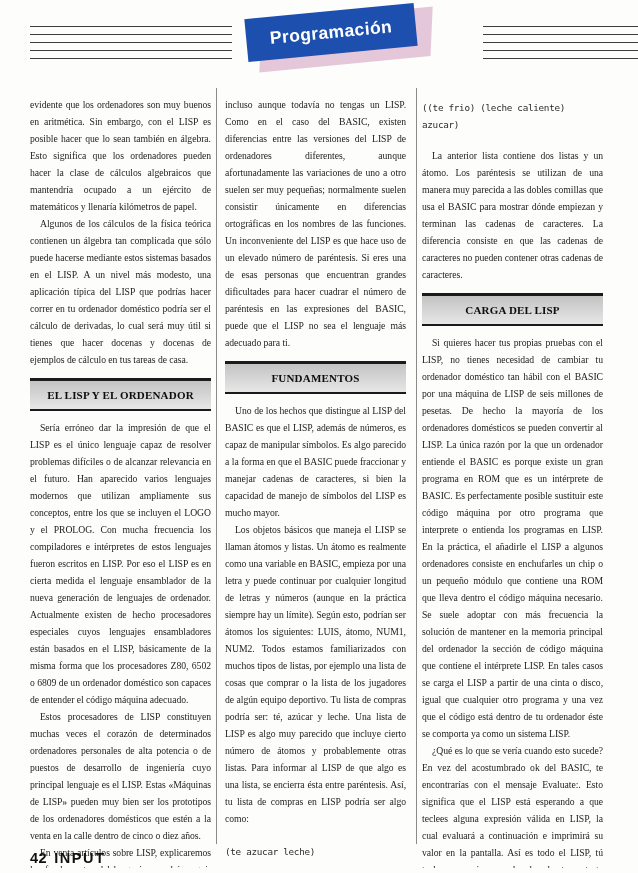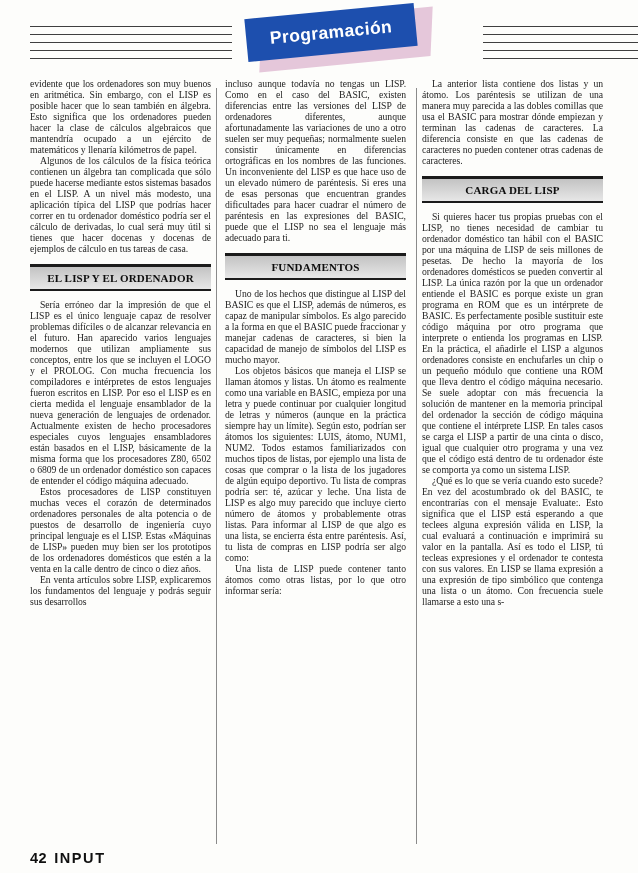--- a/index.html
+++ b/index.html
@@ -29,23 +29,23 @@
     display:flex;align-items:center;justify-content:center;
   }
   .banner-main span{
     color:#ffffff;
     font-family:"Liberation Sans", sans-serif;
     font-weight:bold;font-size:17.5px;letter-spacing:0.4px;
     white-space:nowrap;
   }
   
   .column{
-    position:absolute;top:78px;height:772px;width:181px;
+    position:absolute;top:96px;height:772px;width:181px;
     overflow:hidden;
-    font-size:9.7px;line-height:11px;color:#1d1d1d;
+    font-size:9.7px;line-height:17px;color:#1d1d1d;
     text-align:justify;
     hyphens:auto;-webkit-hyphens:auto;
     letter-spacing:-0.05px;
   }
   .col-0{left:30px;}
   .col-1{left:225px;}
   .col-2{left:422px;}
   .col-rule{position:absolute;top:88px;height:756px;width:1px;background:#8a8a8a;}
   .col-rule.r1{left:216px;}
   .col-rule.r2{left:416px;}
@@ -103,23 +103,25 @@
       <div class="section-heading">EL LISP Y EL ORDENADOR</div>
       <p class="body-para ind">Sería erróneo dar la impresión de que el LISP es el único lenguaje capaz de resolver problemas difíciles o de alcanzar relevancia en el futuro. Han aparecido varios lenguajes modernos que utilizan ampliamente sus conceptos, entre los que se incluyen el LOGO y el PROLOG. Con mucha frecuencia los compiladores e intérpretes de estos lenguajes fueron escritos en LISP. Por eso el LISP es en cierta medida el lenguaje ensamblador de la nueva generación de lenguajes de ordenador. Actualmente existen de hecho procesadores especiales cuyos lenguajes ensambladores están basados en el LISP, básicamente de la misma forma que los procesadores Z80, 6502 o 6809 de un ordenador doméstico son capaces de entender el código máquina adecuado.</p>
       <p class="body-para ind">Estos procesadores de LISP constituyen muchas veces el corazón de determinados ordenadores personales de alta potencia o de puestos de desarrollo de ingeniería cuyo principal lenguaje es el LISP. Estas «Máquinas de LISP» pueden muy bien ser los prototipos de los ordenadores domésticos que estén a la venta en la calle dentro de cinco o diez años.</p>
       <p class="body-para ind">En venta artículos sobre LISP, explicaremos los fundamentos del lenguaje y podrás seguir sus desarrollos</p>
     </div>
   <div class="column col-1">
       <p class="body-para">incluso aunque todavía no tengas un LISP. Como en el caso del BASIC, existen diferencias entre las versiones del LISP de ordenadores diferentes, aunque afortunadamente las variaciones de uno a otro suelen ser muy pequeñas; normalmente suelen consistir únicamente en diferencias ortográficas en los nombres de las funciones. Un inconveniente del LISP es que hace uso de un elevado número de paréntesis. Si eres una de esas personas que encuentran grandes dificultades para hacer cuadrar el número de paréntesis en las expresiones del BASIC, puede que el LISP no sea el lenguaje más adecuado para ti.</p>
       <div class="section-heading">FUNDAMENTOS</div>
       <p class="body-para ind">Uno de los hechos que distingue al LISP del BASIC es que el LISP, además de números, es capaz de manipular símbolos. Es algo parecido a la forma en que el BASIC puede fraccionar y manejar cadenas de caracteres, si bien la capacidad de manejo de símbolos del LISP es mucho mayor.</p>
       <p class="body-para ind">Los objetos básicos que maneja el LISP se llaman átomos y listas. Un átomo es realmente como una variable en BASIC, empieza por una letra y puede continuar por cualquier longitud de letras y números (aunque en la práctica siempre hay un límite). Según esto, podrían ser átomos los siguientes: LUIS, átomo, NUM1, NUM2. Todos estamos familiarizados con muchos tipos de listas, por ejemplo una lista de cosas que comprar o la lista de los jugadores de algún equipo deportivo. Tu lista de compras podría ser: té, azúcar y leche. Una lista de LISP es algo muy parecido que incluye cierto número de átomos y probablemente otras listas. Para informar al LISP de que algo es una lista, se encierra ésta entre paréntesis. Así, tu lista de compras en LISP podría ser algo como:</p>
+      <div class="code-line">(te azucar leche)</div>
       <p class="body-para ind">Una lista de LISP puede contener tanto átomos como otras listas, por lo que otro informar sería:</p>
     </div>
   <div class="column col-2">
+      <div class="code-line first">((te frio) (leche caliente) azucar)</div>
       <p class="body-para ind">La anterior lista contiene dos listas y un átomo. Los paréntesis se utilizan de una manera muy parecida a las dobles comillas que usa el BASIC para mostrar dónde empiezan y terminan las cadenas de caracteres. La diferencia consiste en que las cadenas de caracteres no pueden contener otras cadenas de caracteres.</p>
       <div class="section-heading">CARGA DEL LISP</div>
       <p class="body-para ind">Si quieres hacer tus propias pruebas con el LISP, no tienes necesidad de cambiar tu ordenador doméstico tan hábil con el BASIC por una máquina de LISP de seis millones de pesetas. De hecho la mayoría de los ordenadores domésticos se pueden convertir al LISP. La única razón por la que un ordenador entiende el BASIC es porque existe un gran programa en ROM que es un intérprete de BASIC. Es perfectamente posible sustituir este código máquina por otro programa que interprete o entienda los programas en LISP. En la práctica, el añadirle el LISP a algunos ordenadores consiste en enchufarles un chip o un pequeño módulo que contiene una ROM que lleva dentro el código máquina necesario. Se suele adoptar con más frecuencia la solución de mantener en la memoria principal del ordenador la sección de código máquina que contiene el intérprete LISP. En tales casos se carga el LISP a partir de una cinta o disco, igual que cualquier otro programa y una vez que el código está dentro de tu ordenador éste se comporta ya como un sistema LISP.</p>
       <p class="body-para ind">¿Qué es lo que se vería cuando esto sucede? En vez del acostumbrado ok del BASIC, te encontrarías con el mensaje Evaluate:. Esto significa que el LISP está esperando a que teclees alguna expresión válida en LISP, la cual evaluará a continuación e imprimirá su valor en la pantalla. Así es todo el LISP, tú tecleas expresiones y el ordenador te contesta con sus valores. En LISP se llama expresión a una expresión de tipo simbólico que contenga una lista o un átomo. Con frecuencia suele llamarse a esto una s-</p>
     </div>
 
   <div class="footer">
     <span class="pgnum">42</span><span class="mag">INPUT</span>
   </div>
 

